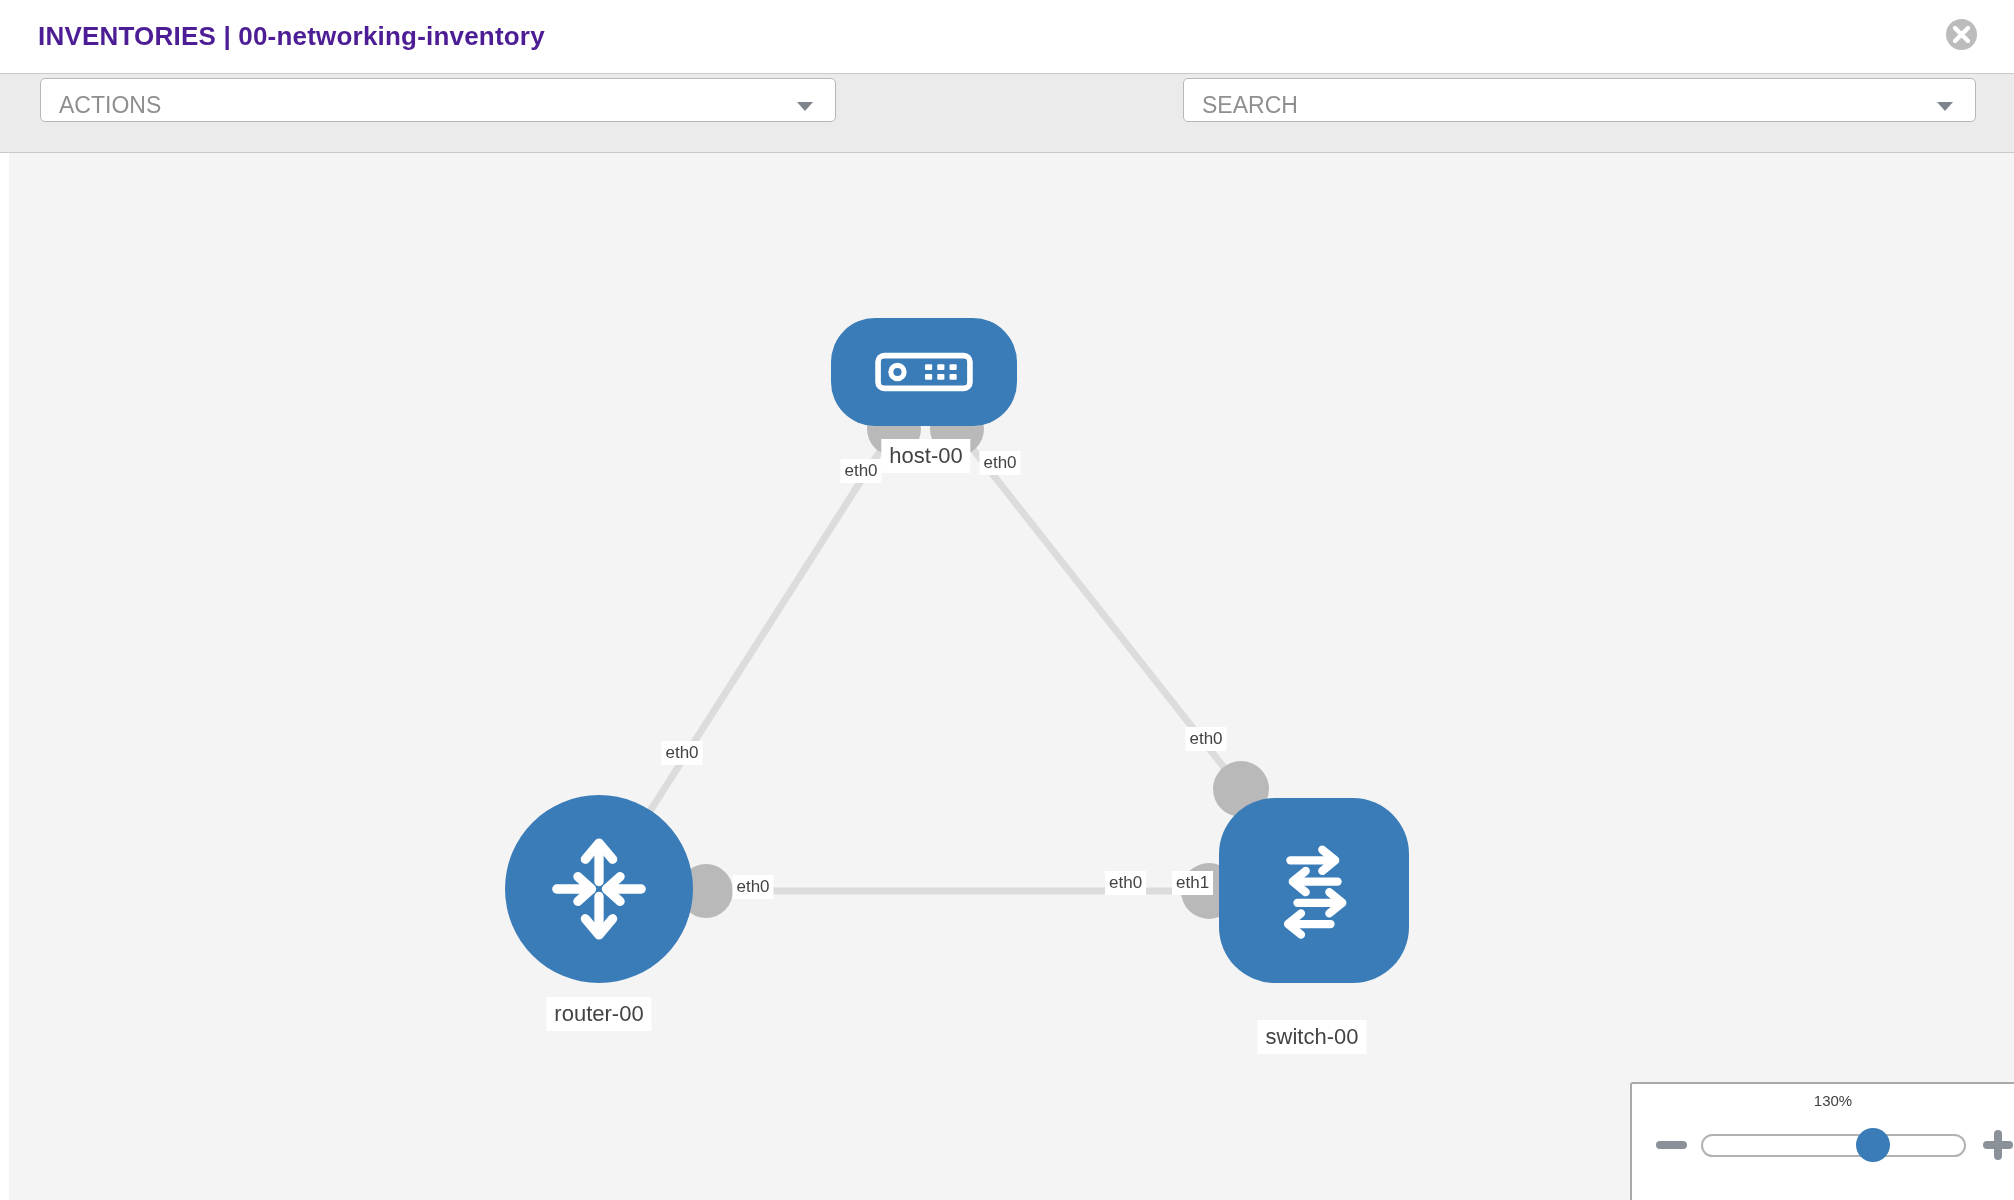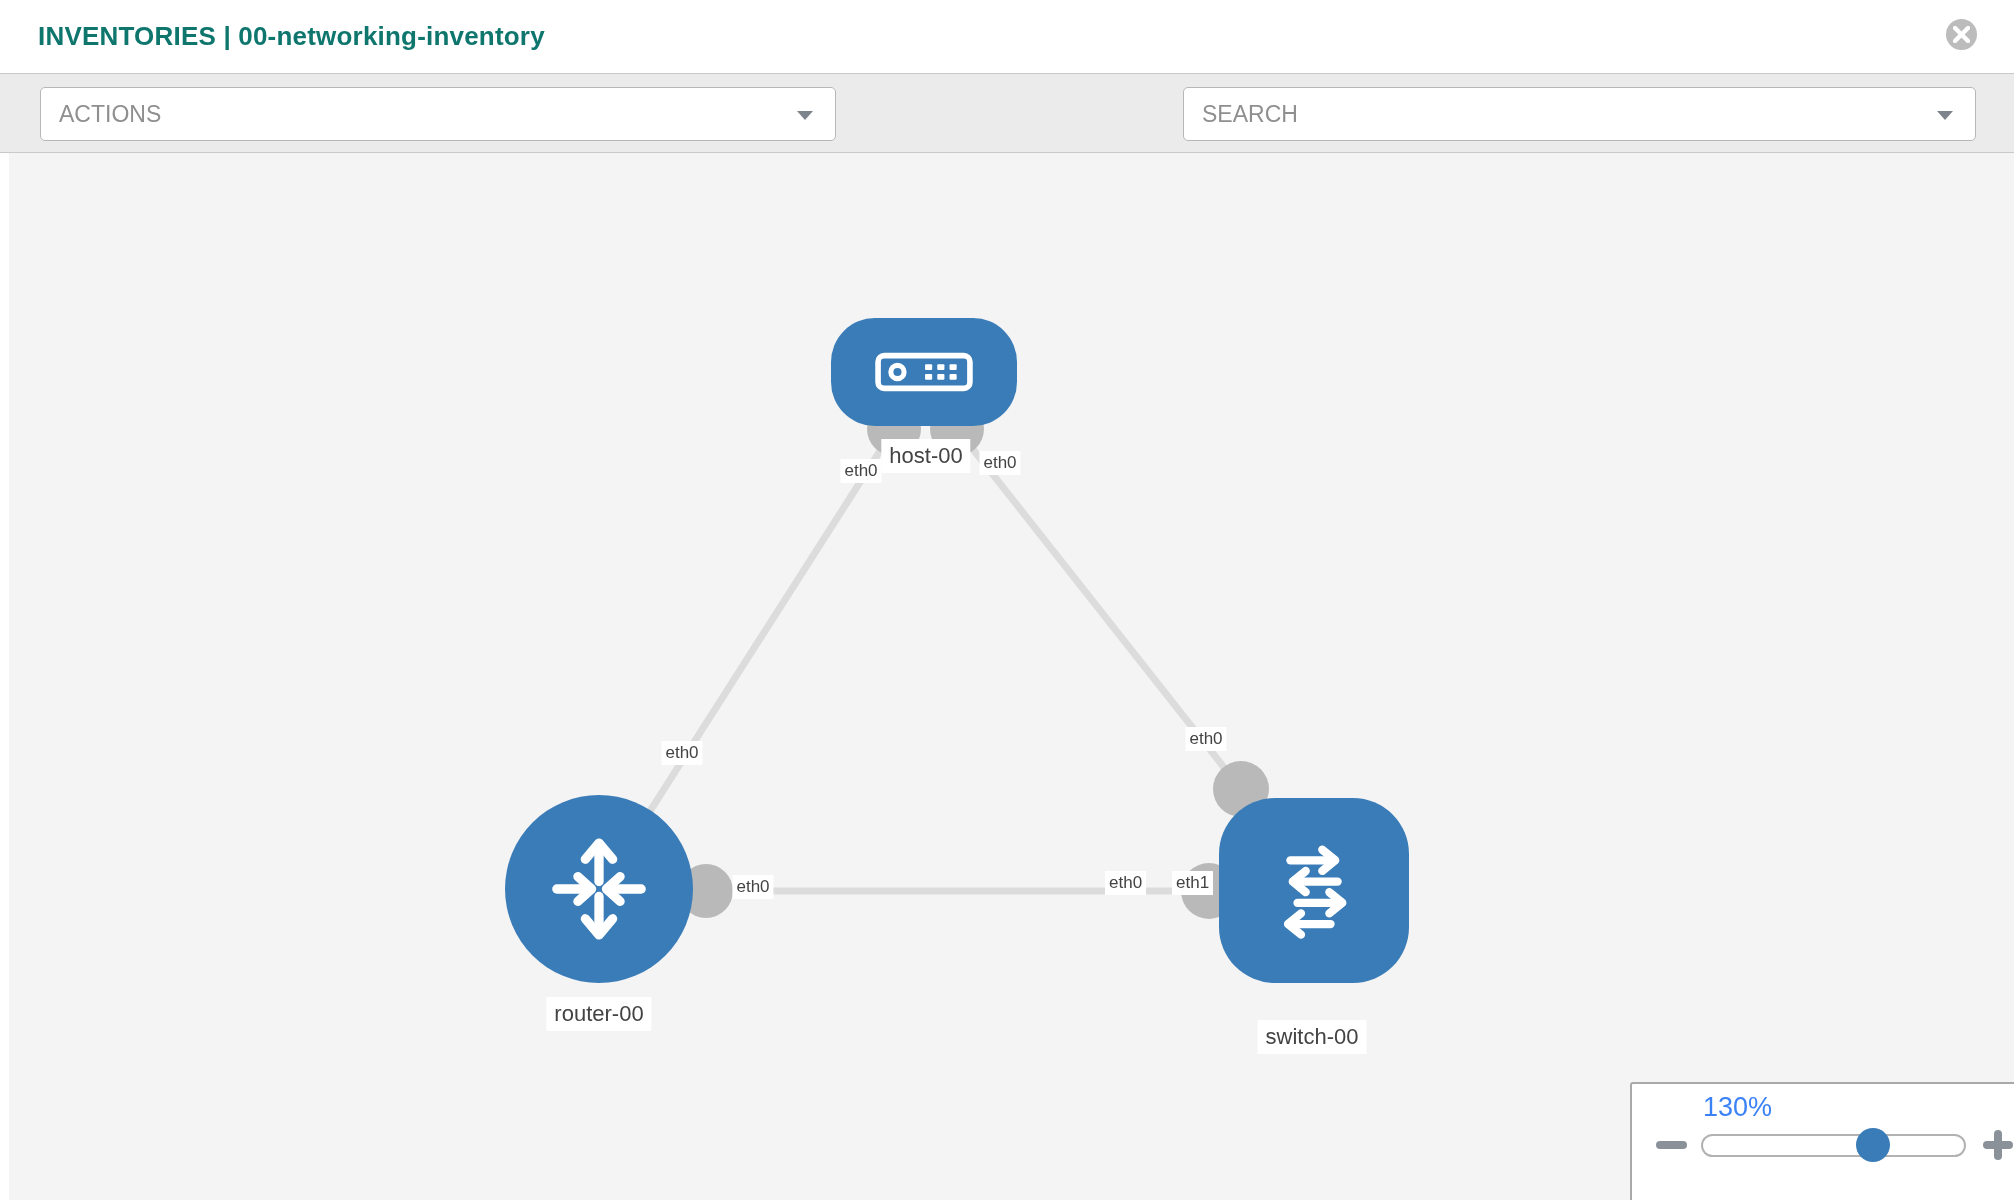--- a/index.html
+++ b/index.html
@@ -2,27 +2,27 @@
 <html><head>
 <meta charset="utf-8">
 <style>
   * { margin:0; padding:0; box-sizing:border-box; }
   html,body { width:2014px; height:1200px; }
   body { font-family:"Liberation Sans", sans-serif; background:#fff; overflow:hidden; }
   .app { position:relative; width:2014px; height:1200px; background:#fff; overflow:hidden; }
 
   
   .hdr { position:absolute; left:0; top:0; width:2014px; height:73px; background:#fff; }
-  .hdr-title { position:absolute; left:38px; top:0; line-height:73px; font-size:26px; font-weight:700; color:#0f766e; letter-spacing:0.2px; }
+  .hdr-title { position:absolute; left:38px; top:0; line-height:73px; font-size:26px; font-weight:700; color:#4c1d95; letter-spacing:0.2px; }
   .close-btn { position:absolute; right:37px; top:19px; width:31px; height:31px; border-radius:50%; background:#bcbcbc; cursor:pointer; }
   .close-btn svg { position:absolute; left:7px; top:7px; }
 
   
   .tbar { position:absolute; left:0; top:73px; width:2014px; height:80px; background:#ebebeb; border-top:1px solid #c9c9c9; border-bottom:1px solid #c9c9c9; }
-  .select-box { position:absolute; top:13px; height:54px; background:#fff; border:1px solid #b7b7b7; border-radius:5px; cursor:pointer; }
+  .select-box { position:absolute; top:4px; height:44px; background:#fff; border:1px solid #b7b7b7; border-radius:5px; cursor:pointer; }
   .select-box .lbl { position:absolute; left:18px; top:0; line-height:52px; font-size:23px; color:#8f8f8f; }
   .caret { position:absolute; right:22px; top:23px; width:0; height:0; border-left:8px solid transparent; border-right:8px solid transparent; border-top:9px solid #7d848b; }
   .actions-box { left:40px; width:796px; }
   .search-box { left:1183px; width:793px;padding-left:36px; }
   .tool-ic { position:absolute; cursor:pointer; }
   .tool-ic.wrench { left:1050px; top:96px; }
   .tool-ic.key { left:1119px; top:98px; }
 
   
   .canvas { position:absolute; left:0; top:153px; width:2014px; height:1047px; background:#f4f4f4; overflow:hidden;margin-left:9px; }
@@ -32,21 +32,21 @@
   .node-router { left:496px; top:642px; width:188px; height:188px; border-radius:50%; }
   .node-switch { left:1210px; top:645px; width:190px; height:185px; border-radius:56px; }
 
   .chip { position:absolute; z-index:5; background:#fff; color:#434343; white-space:nowrap; }
   .node-lbl { font-size:22px; padding:4px 8px; transform:translate(-50%,-50%);text-align:right; }
   .eth-lbl { font-size:17px; padding:2px 4px; transform:translate(-50%,-50%); }
   .eth-lbl.anchor-left { transform:translateY(-50%); }
 
   
   .zoom-panel { position:absolute; left:1621px; top:929px; width:500px; height:290px; background:#fff; border:2px solid #a9a9a9; border-radius:3px; z-index:10; }
-  .zoom-value { position:absolute; left:71px; top:8px; width:260px; text-align:left; font-size:27px; color:#3b82f6; }
+  .zoom-value { position:absolute; left:71px; top:8px; width:260px; text-align:center; font-size:15px; color:#404040; }
   .zoom-minus { position:absolute; left:24px; top:57px; width:31px; height:8px; background:#8a9199; border-radius:4px; cursor:pointer; }
   .zoom-track { position:absolute; left:69px; top:50px; width:265px; height:23px; background:#fff; border:2px solid #b2b2b2; border-radius:12px; cursor:pointer; }
   .zoom-thumb { position:absolute; left:224px; top:44px; width:34px; height:34px; border-radius:50%; background:#3a7cb8; cursor:pointer; }
   .zoom-plus { position:absolute; left:351px; top:46px; width:30px; height:30px; cursor:pointer; }
   .zoom-plus:before, .zoom-plus:after { content:""; position:absolute; background:#8a9199; border-radius:4px; }
   .zoom-plus:before { left:0; top:11px; width:30px; height:8px; }
   .zoom-plus:after { left:11px; top:0; width:8px; height:30px; }
 </style>
 </head>
 <body>

